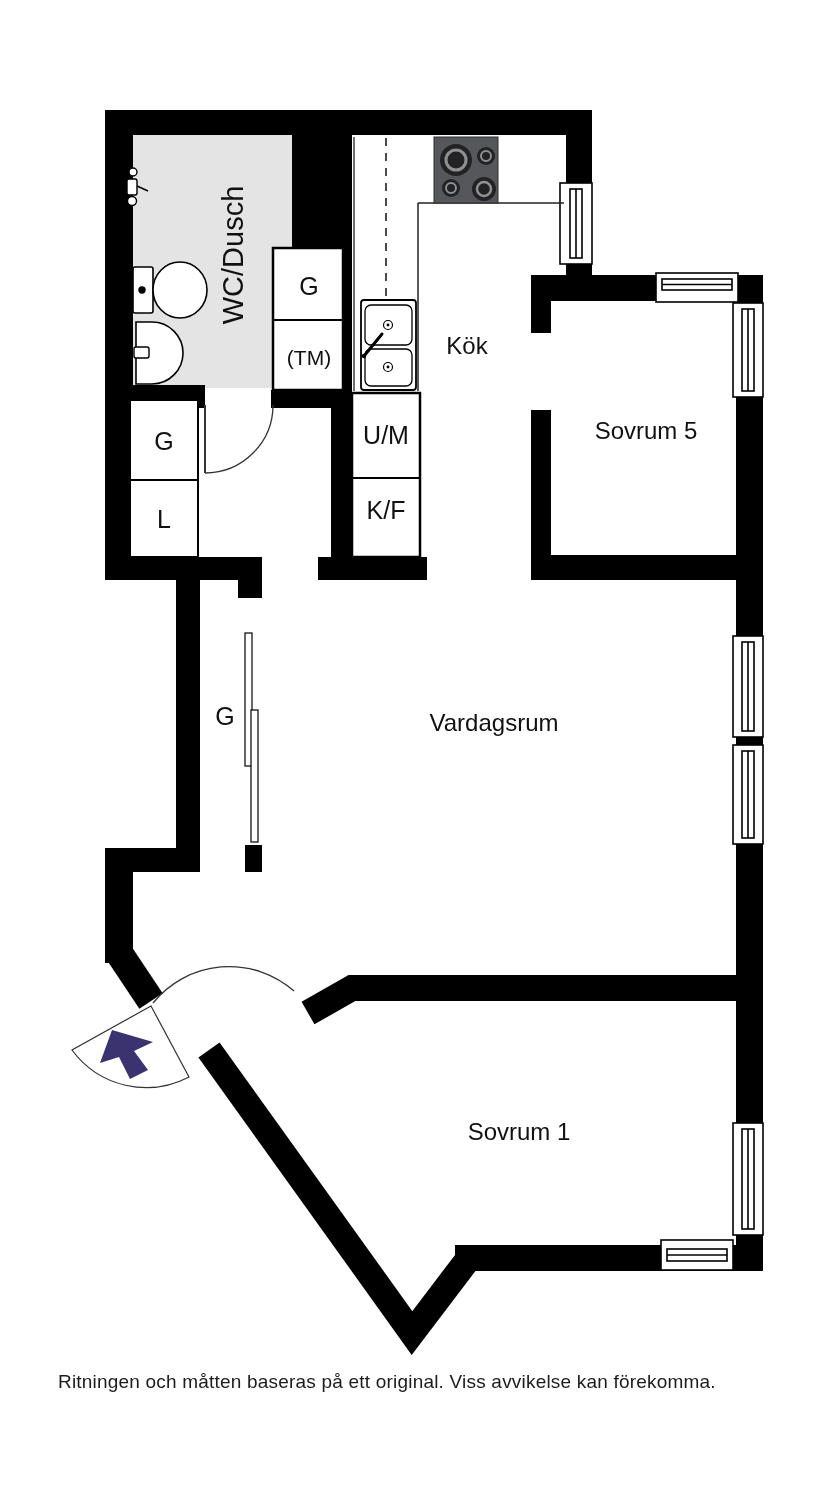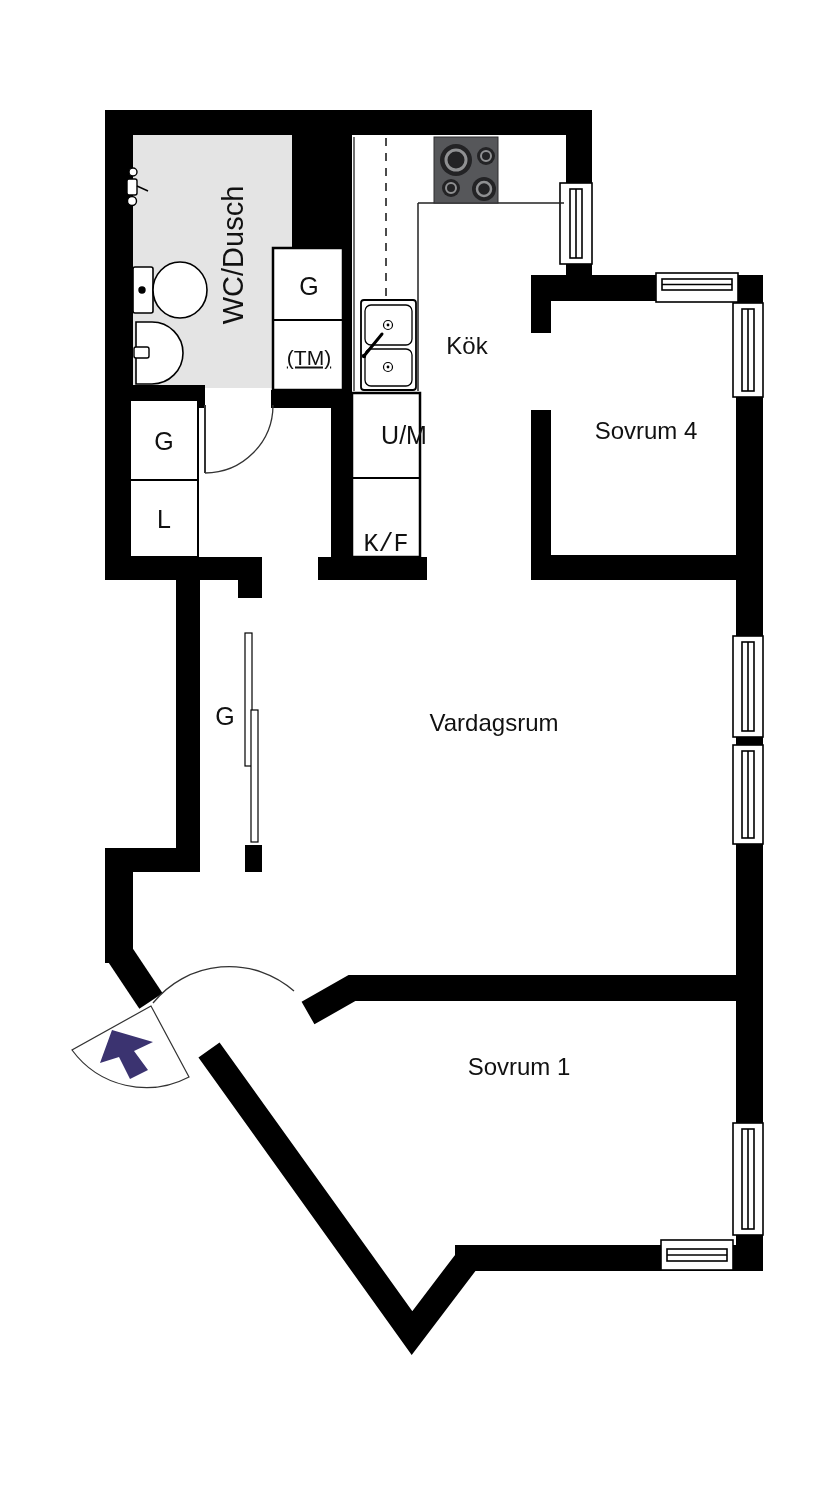--- a/index.html
+++ b/index.html
@@ -213,24 +213,25 @@
       <path d="M 153,1003 A 98,98 0 0 1 294,991" stroke-width="1.3"></path>
 
       <path d="M 151,1006 L 72,1050 A 92,92 0 0 0 189,1077 Z" fill="#fff" stroke-width="1.2"></path>
     </g>
 
     <polygon points="112,1030 153,1042 134,1051 148,1070 130,1079 119,1057 100,1063" fill="#3b3370"></polygon>
   </svg>
 
   <div class="lbl lbl-vroom" style="left:233px; top:255px;">WC/Dusch</div>
   <div class="lbl lbl-closet" style="left:309px; top:286px;">G</div>
-  <div class="lbl lbl-tm" style="left:309px; top:357px;text-decoration:underline;">(TM)</div>
+  <div class="lbl lbl-tm" style="left:309px; top:357px;">(TM)</div>
   <div class="lbl lbl-room" style="left:467px; top:346px;">Kök</div>
-  <div class="lbl lbl-room" style="left:646px; top:431px;">Sovrum 4</div>
+  <div class="lbl lbl-room" style="left:646px; top:431px;">Sovrum 5</div>
   <div class="lbl lbl-closet" style="left:164px; top:441px;">G</div>
   <div class="lbl lbl-closet" style="left:164px; top:519px;">L</div>
-  <div class="lbl lbl-appl" style="left:404px; top:435px;">U/M</div>
-  <div class="lbl lbl-appl" style="left:386px; top:544px;font-family:Liberation Mono, monospace;">K/F</div>
+  <div class="lbl lbl-appl" style="left:386px; top:435px;">U/M</div>
+  <div class="lbl lbl-appl" style="left:386px; top:510px;">K/F</div>
   <div class="lbl lbl-closet" style="left:225px; top:716px;">G</div>
   <div class="lbl lbl-room" style="left:494px; top:723px;">Vardagsrum</div>
-  <div class="lbl lbl-room" style="left:519px; top:1067px;">Sovrum 1</div>
-
+  <div class="lbl lbl-room" style="left:519px; top:1132px;">Sovrum 1</div>
+
+  <div class="disclaimer">Ritningen och måtten baseras på ett original. Viss avvikelse kan förekomma.</div>
 </div>
 
 </body></html>

